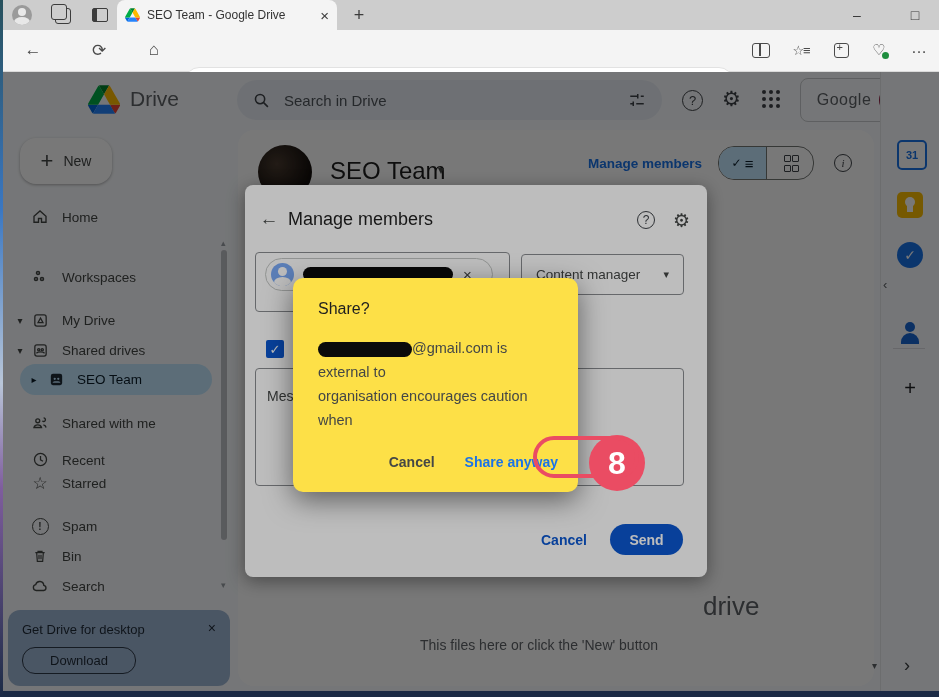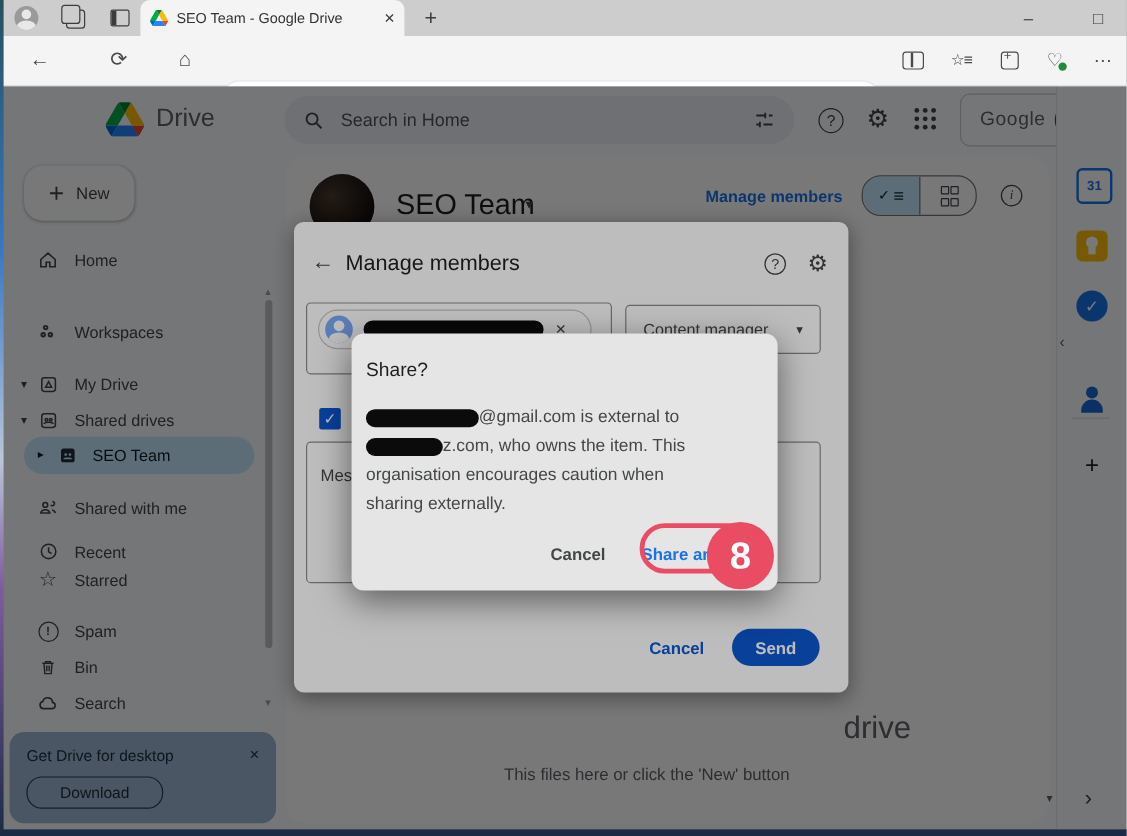--- a/index.html
+++ b/index.html
@@ -116,22 +116,22 @@
   .rolebox{left:276px;top:69px;width:163px;height:41px;display:flex;align-items:center;justify-content:space-between;
     padding:0 14px;box-sizing:border-box;font-size:13.5px;color:#444746;}
   .cbox{width:18px;height:18px;background:#0b57d0;border-radius:2px;color:#fff;font-size:13px;}
   .msgbox{left:10px;top:183px;width:429px;height:118px;}
   .msglabel{font-size:14px;color:#444746;}
   .mfoot{font-size:14px;font-weight:bold;}
   .sendbtn{left:365px;top:339px;width:73px;height:31px;background:#0b57d0;border-radius:16px;
     color:#fff;font-size:14px;font-weight:bold;}
 
   
-  .sdlg{left:293px;top:206px;width:355px;height:214px;background:#e5e5e5;border-radius:10px;
-    box-shadow:0 8px 28px rgba(0,0,0,.5);z-index:40;box-sizing:border-box;padding:22px 12px;}
+  .sdlg{left:293px;top:206px;width:285px;height:214px;background:#fde047;border-radius:10px;
+    box-shadow:0 8px 28px rgba(0,0,0,.5);z-index:40;box-sizing:border-box;padding:22px 25px;}
   .sdlg-title{font-size:16px;color:#1f1f1f;}
   .sdlg-body{margin-top:18px;font-size:14.5px;color:#444746;line-height:24px;}
   .sdlg-btns{position:absolute;right:20px;bottom:22px;display:flex;gap:30px;align-items:center;}
   .sbtn{font-size:14px;font-weight:bold;}
 
   
   .annot-circle{left:589px;top:363px;width:56px;height:56px;border-radius:50%;background:#ea4c63;
     color:#fff;font-size:32px;font-weight:bold;z-index:45;}
   .annot-oval{left:533px;top:364px;width:106px;height:42px;border:4px solid #ea4c63;border-radius:22px;
     z-index:45;box-sizing:border-box;}
@@ -230,21 +230,21 @@
     </div>
     <div class="abs hdr-product" style="left:130px;top:15px;">Drive</div>
 
     <div class="abs search">
       <span class="ic">
         <svg width="17" height="17" viewBox="0 0 24 24" fill="none" stroke="#3f4348" stroke-width="2.2">
             <circle cx="10" cy="10" r="6.5"></circle>
             <path d="M15 15l6 6"></path>
           </svg>
       </span>
-      <span class="search-ph">Search in Home</span>
+      <span class="search-ph">Search in Drive</span>
       <span class="ic">
         <svg width="18" height="18" viewBox="0 0 24 24" fill="none" stroke="#3f4348" stroke-width="2">
             <path d="M3 7h10M17 7h4M3 17h4M11 17h10"></path>
             <path d="M13 4v6M7 14v6"></path>
           </svg>
       </span>
     </div>
 
     <div class="abs ic ring" style="left:682px;top:18px;width:19px;height:19px;font-size:13px;">?</div>
     <div class="abs ic hicon" style="left:722px;top:15px;font-size:21px;">⚙</div>
@@ -459,23 +459,21 @@
       <div class="abs mfoot" style="left:296px;top:347px;color:#0b57d0;">Cancel</div>
       <div class="abs ic sendbtn">Send</div>
     </div>
 
     <div class="abs cover dim2"></div>
 
     <div class="abs sdlg">
       <div class="sdlg-title">Share?</div>
       <div class="sdlg-body">
         <div><span class="redact" style="width:94px;"></span><span>@gmail.com is external to</span></div>
-        <div><span class="redact" style="width:64px;"></span><span>z.com, who owns the item. This</span></div>
         <div>organisation encourages caution when</div>
-        <div>sharing externally.</div>
       </div>
       <div class="sdlg-btns">
         <span class="sbtn" style="color:#444746;">Cancel</span>
         <span class="sbtn" style="color:#1a73e8;">Share anyway</span>
       </div>
     </div>
 
     <div class="abs ic annot-circle">8</div>
     <div class="abs annot-oval"></div>
   </div>

